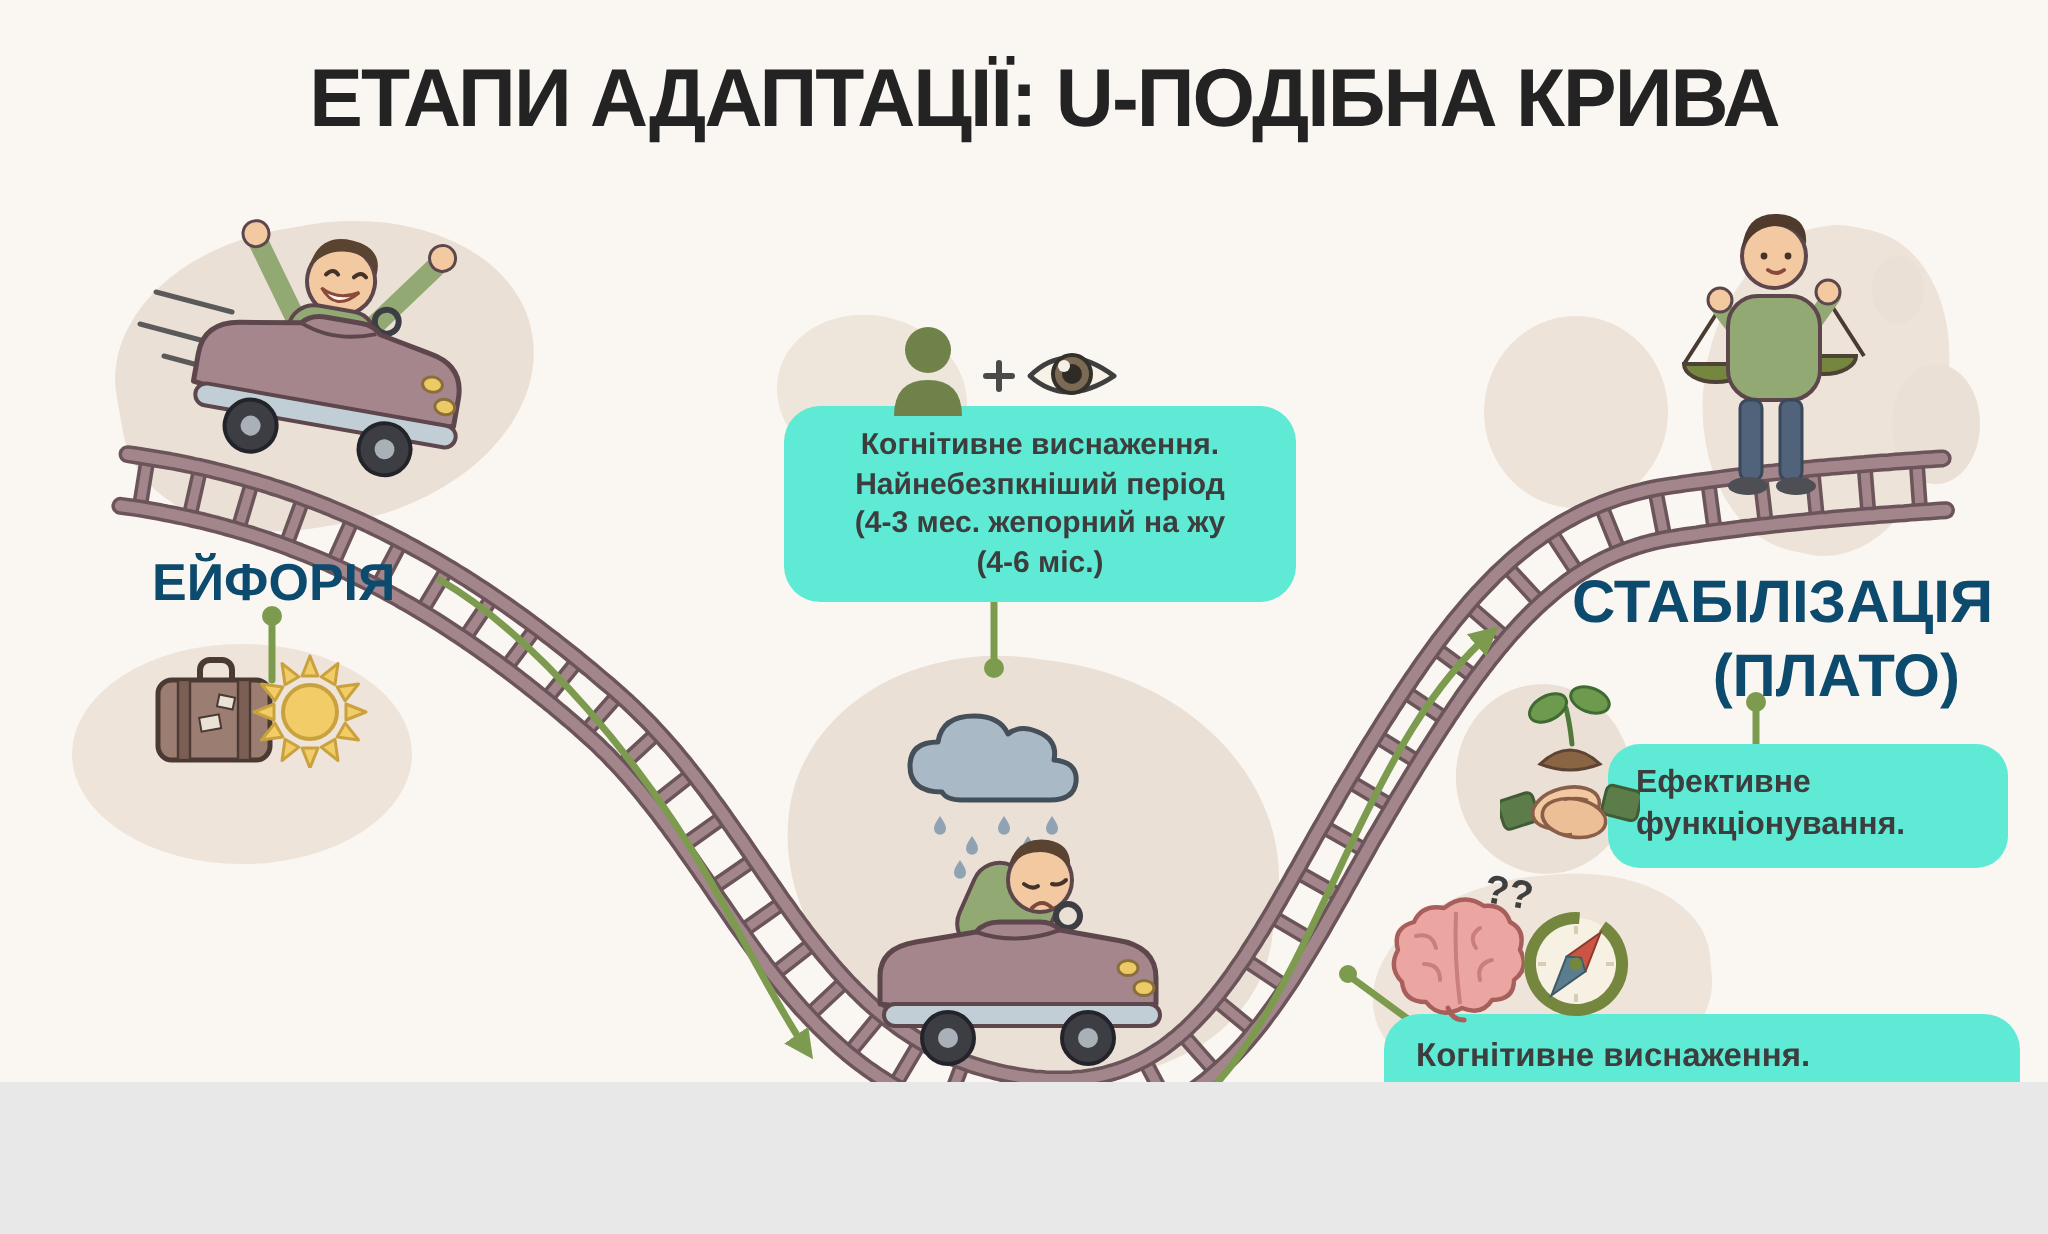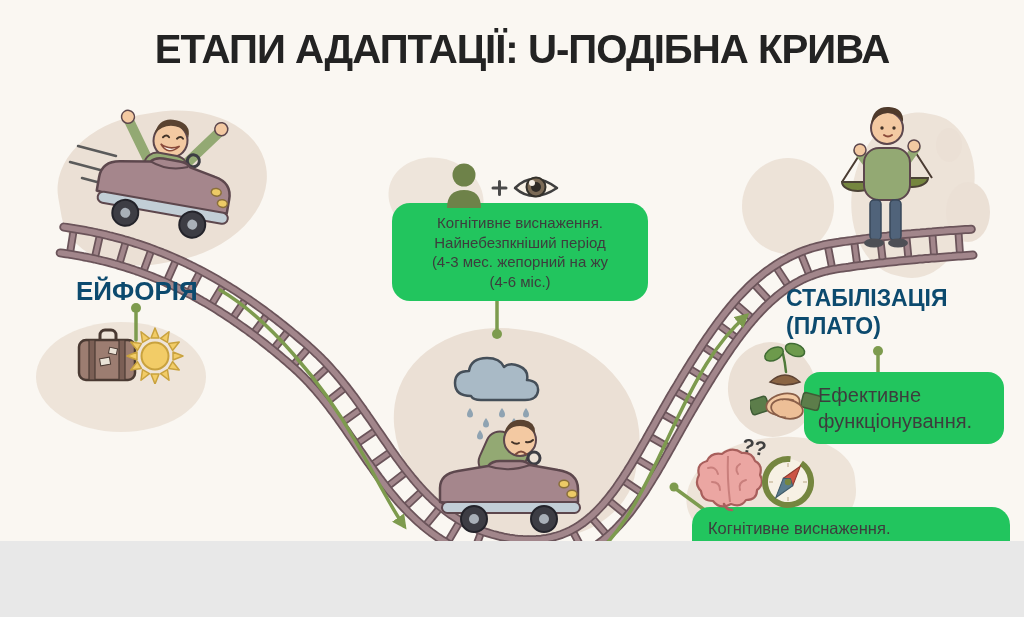--- a/index.html
+++ b/index.html
@@ -9,29 +9,29 @@
     font-family:"Liberation Sans",sans-serif;color:#2b2b2b;padding-left:20px;
   }
   .blob{position:absolute;background:#ebe0d5;}
   .title{
     position:absolute;left:0;right:0;top:26px;text-align:center;
     font-size:41px;font-weight:800;letter-spacing:-1px;color:#232323;
     transform:scaleX(0.98);
   }
   .stage-label{position:absolute;font-weight:800;color:#0c4a6e;}
   .label-euphoria{left:76px;top:276px;font-size:26px;}
-  .label-stabilization{left:786px;top:284px;width:194px;text-align:left;font-size:23px;line-height:1.22;white-space:pre-line;}
+  .label-stabilization{left:786px;top:284px;width:194px;text-align:right;font-size:30px;line-height:1.22;white-space:pre-line;}
   .label-depression{left:331px;top:548px;font-size:27px;letter-spacing:-0.5px;}
   .note-box{
-    position:absolute;background:#22c55e;border-radius:18px;
-    color:#3d3d3d;font-weight:400;white-space:pre-line;line-height:1.3;
+    position:absolute;background:#5eead4;border-radius:18px;
+    color:#3d3d3d;font-weight:700;white-space:pre-line;line-height:1.3;
   }
   .note-middle{left:392px;top:203px;width:244px;padding:10px 6px;font-size:15px;text-align:center;}
   .note-euphoria{left:64px;top:369px;padding:10px 17px;font-size:17px;border-radius:16px;}
-  .note-stabilization{left:804px;top:372px;width:172px;padding:10px 14px;font-size:20px;border-radius:16px;}
+  .note-stabilization{left:804px;top:372px;width:172px;padding:10px 14px;font-size:16px;border-radius:16px;}
   .note-shock{left:692px;top:507px;width:286px;padding:11px 16px;font-size:16.5px;}
   .qmarks{position:absolute;left:742px;top:436px;font-size:20px;font-weight:700;color:#3f3f3f;transform:rotate(10deg);}
   .icon-svg{position:absolute;}
   svg{display:block;}
   #scene{position:absolute;left:0;top:0;}
 </style>
 </head>
 <body>
 
 <div class="stage">

